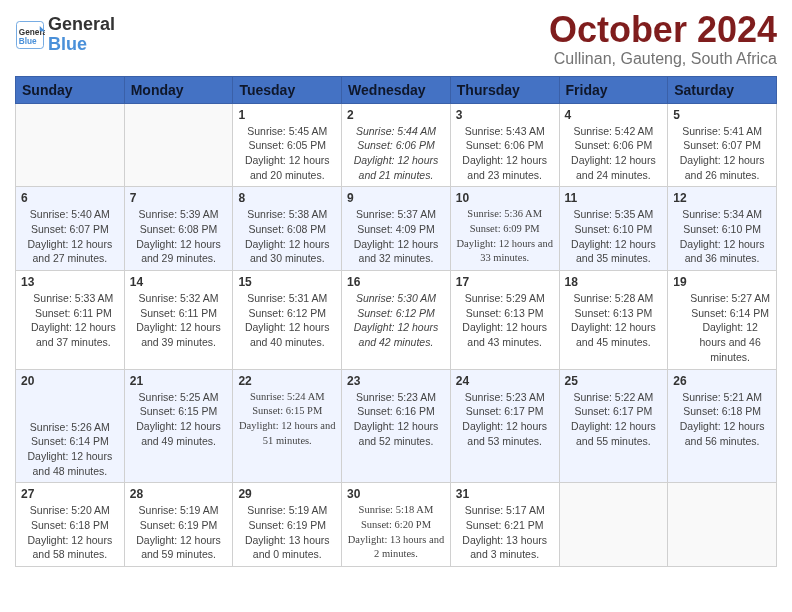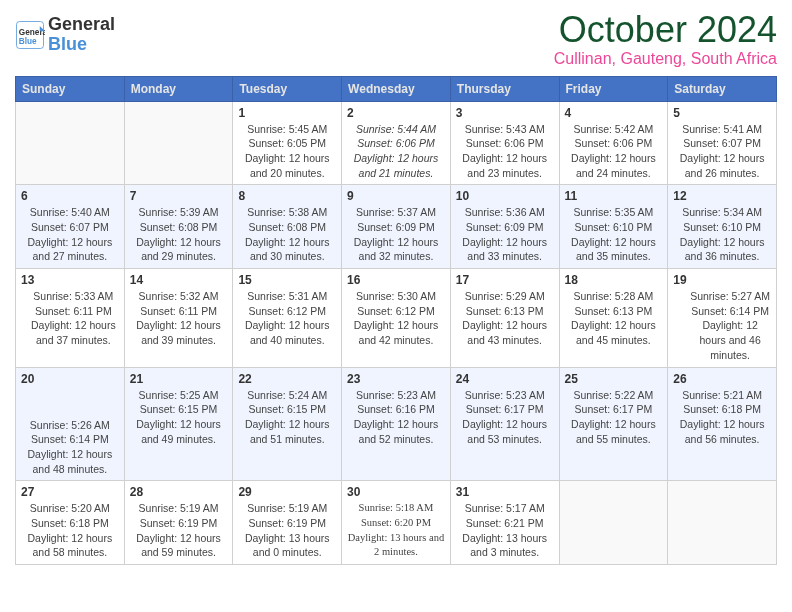--- a/index.html
+++ b/index.html
@@ -33,39 +33,39 @@
     .logo-icon {
       width: 30px;
       height: 30px;
       margin-right: 3px;
     }
     .title-area {
       text-align: right;
     }
     .month-title {
       font-size: 36px;
-      font-weight: normal;
-      color: #14532d;
+      font-weight: bold;
+      color: #7f1d1d;
       line-height: 1.1;
     }
     .location-title {
       font-size: 16px;
-      color: #ec4899;
+      color: #737373;
     }
     .calendar-table {
       width: 100%;
       border-collapse: collapse;
       font-size: 11px;
     }
     .calendar-table th {
       background-color: #4472c4;
-      color: #e5e5e5;
+      color: #0f172a;
       text-align: left;
       padding: 5px 6px;
-      font-size: 12px;
+      font-size: 14px;
       border: 1px solid #3a60a8;
     }
     .calendar-table td {
       border: 1px solid #d0d0d0;
       vertical-align: top;
       padding: 4px 5px;
       width: calc(100% / 7);
       min-height: 80px;
       background: #fff;
     }
@@ -181,26 +181,26 @@
         </td>
         <td>
           <span class="day-number">8</span>
           <div class="day-info" style="white-space: pre-line;">Sunrise: 5:38 AM
 Sunset: 6:08 PM
 Daylight: 12 hours and 30 minutes.</div>
         </td>
         <td>
           <span class="day-number">9</span>
           <div class="day-info" style="white-space: pre-line;">Sunrise: 5:37 AM
-Sunset: 6:09 PM
+Sunset: 4:09 PM
 Daylight: 12 hours and 32 minutes.</div>
         </td>
         <td>
           <span class="day-number">10</span>
-          <div class="day-info" style="white-space: pre-line;">Sunrise: 5:36 AM
+          <div class="day-info" style="white-space: pre-line; font-family: Liberation Serif, serif;">Sunrise: 5:36 AM
 Sunset: 6:09 PM
 Daylight: 12 hours and 33 minutes.</div>
         </td>
         <td>
           <span class="day-number">11</span>
           <div class="day-info" style="white-space: pre-line;">Sunrise: 5:35 AM
 Sunset: 6:10 PM
 Daylight: 12 hours and 35 minutes.</div>
         </td>
         <td>
@@ -224,21 +224,21 @@
 Daylight: 12 hours and 39 minutes.</div>
         </td>
         <td>
           <span class="day-number">15</span>
           <div class="day-info" style="white-space: pre-line;">Sunrise: 5:31 AM
 Sunset: 6:12 PM
 Daylight: 12 hours and 40 minutes.</div>
         </td>
         <td>
           <span class="day-number">16</span>
-          <div class="day-info" style="white-space: pre-line;">Sunrise: 5:30 AM
+          <div class="day-info" style="white-space: pre-line; font-style: italic;">Sunrise: 5:30 AM
 Sunset: 6:12 PM
 Daylight: 12 hours and 42 minutes.</div>
         </td>
         <td>
           <span class="day-number">17</span>
           <div class="day-info" style="white-space: pre-line;">Sunrise: 5:29 AM
 Sunset: 6:13 PM
 Daylight: 12 hours and 43 minutes.</div>
         </td>
         <td>
@@ -262,21 +262,21 @@
 Daylight: 12 hours and 48 minutes.</div>
         </td>
         <td>
           <span class="day-number">21</span>
           <div class="day-info" style="white-space: pre-line;">Sunrise: 5:25 AM
 Sunset: 6:15 PM
 Daylight: 12 hours and 49 minutes.</div>
         </td>
         <td>
           <span class="day-number">22</span>
-          <div class="day-info" style="white-space: pre-line;">Sunrise: 5:24 AM
+          <div class="day-info" style="white-space: pre-line; font-family: Liberation Serif, serif;">Sunrise: 5:24 AM
 Sunset: 6:15 PM
 Daylight: 12 hours and 51 minutes.</div>
         </td>
         <td>
           <span class="day-number">23</span>
           <div class="day-info" style="white-space: pre-line;">Sunrise: 5:23 AM
 Sunset: 6:16 PM
 Daylight: 12 hours and 52 minutes.</div>
         </td>
         <td>

